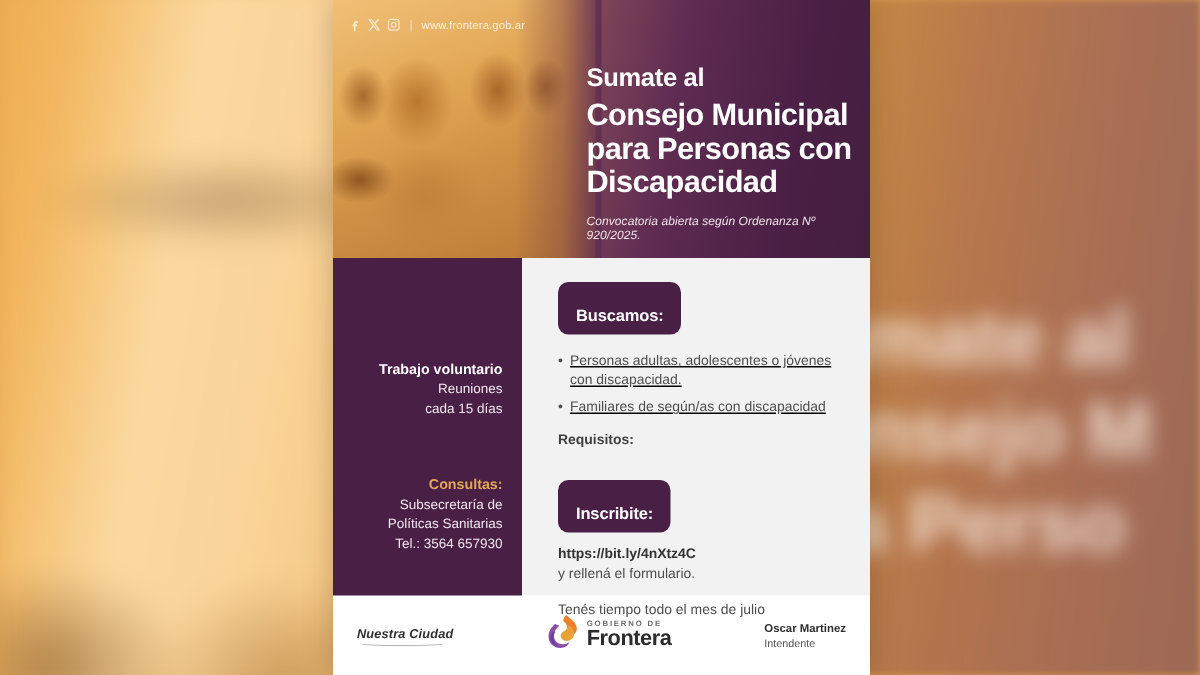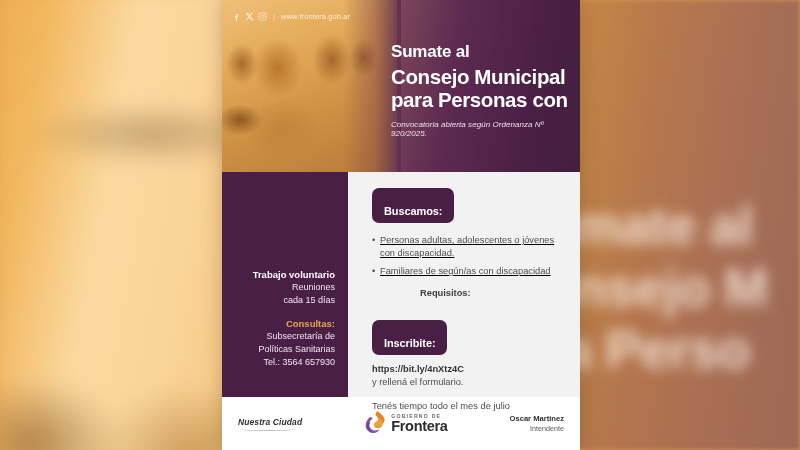--- a/index.html
+++ b/index.html
@@ -78,57 +78,57 @@
   .hero-title{color:#ffffff;font-size:20.5px;font-weight:700;line-height:22.5px;letter-spacing:-.4px;margin-top:4px;}
   .hero-sub{color:#f0e2ea;font-size:8px;font-style:italic;margin-top:9px;letter-spacing:.05px;}
 
   
   .body-wrap{display:flex;height:225px;background:#f2f2f2;}
   .side{
     width:126px;background:#4a1f46;color:#fff;
     display:flex;flex-direction:column;justify-content:space-between;
     padding:52px 13px 28px 10px;box-sizing:border-box;text-align:right;
   }
-  .side .blk1{font-size:9px;line-height:13px;color:#f0e8ef;margin-top:44px;}
+  .side .blk1{font-size:9px;line-height:13px;color:#f0e8ef;margin-top:16px;}
   .side .blk1 .b{font-weight:700;color:#ffffff;font-size:9.5px;}
   .side .blk2{font-size:9px;line-height:13px;color:#efe6ee;}
   .side .blk2 .h{color:#e3a851;font-weight:700;font-size:9.5px;}
 
   .main{flex:1;padding:16px 16px 0 24px;box-sizing:border-box;}
   .pill{
     display:inline-block;background:#4a1f46;color:#fff;font-weight:700;
     font-size:11px;padding:17px 12px 6px;border-radius:7px;letter-spacing:-.1px;
   }
   .bullets{margin:11px 0 0 0;padding:0;list-style:none;text-decoration:underline;}
   .bullets li{
     font-size:9.3px;line-height:12.6px;color:#4d4d4d;margin-bottom:6px;
     padding-left:8px;position:relative;
   }
   .bullets li:before{content:"•";position:absolute;left:0;top:0;color:#4d4d4d;}
   .req{margin-top:9px;}
-  .req .rh{font-size:9.3px;font-weight:700;color:#3f3f3f;line-height:13px;margin-left:48px;}
+  .req .rh{font-size:9.3px;font-weight:700;color:#3f3f3f;line-height:13px;}
   .req .rb{font-size:9.3px;color:#4d4d4d;line-height:13px;}
   .gap{height:20px;}
   .ins{margin-top:8px;font-size:9.3px;line-height:13px;color:#4d4d4d;}
   .ins .lnk{font-weight:700;color:#333;}
   .ins .last{margin-top:11px;display:block;}
 
   
   .footer{
     height:53px;background:#ffffff;display:flex;align-items:center;
     justify-content:space-between;padding:0 16px;box-sizing:border-box;
   }
   .nc{font-size:8.5px;font-style:italic;font-weight:700;color:#2f2f2f;
       letter-spacing:.1px;position:relative;padding-bottom:4px;}
   .nc:after{content:"";position:absolute;left:2px;right:6px;bottom:0;height:3px;
       border-bottom:1px solid #b9b9b9;border-radius:0 0 50% 50%;}
   .brand{display:flex;align-items:center;gap:5px;}
   .brand .txt .g{font-size:5.2px;letter-spacing:1.2px;color:#6b6b6b;font-weight:700;line-height:6px;}
   .brand .txt .f{font-size:14.5px;font-weight:700;color:#2c2c2c;line-height:15px;letter-spacing:-.3px;}
-  .mayor{text-align:right;}
+  .mayor{}
   .mayor .n{font-size:7.6px;font-weight:700;color:#2f2f2f;line-height:10px;}
   .mayor .r{font-size:7.2px;color:#555;line-height:10px;}
 </style>
 </head>
 <body>
 
 <div id="bg">
   <div class="bg-left"></div>
   <div class="bg-right"></div>
   <div class="bg-right-text">
@@ -163,20 +163,21 @@
       </span>
       <span class="sep">|</span>
       <span class="url">www.frontera.gob.ar</span>
     </div>
 
     <div class="hero-text">
       <div class="hero-pre">Sumate al</div>
       <div class="hero-title">
         <div>Consejo Municipal</div>
         <div>para Personas con</div>
+        <div>Discapacidad</div>
       </div>
       <div class="hero-sub">Convocatoria abierta según Ordenanza Nº 920/2025.</div>
     </div>
   </div>
 
   <div class="body-wrap">
 
     <div class="side">
       <div class="blk1">
         <div class="b">Trabajo voluntario</div>

